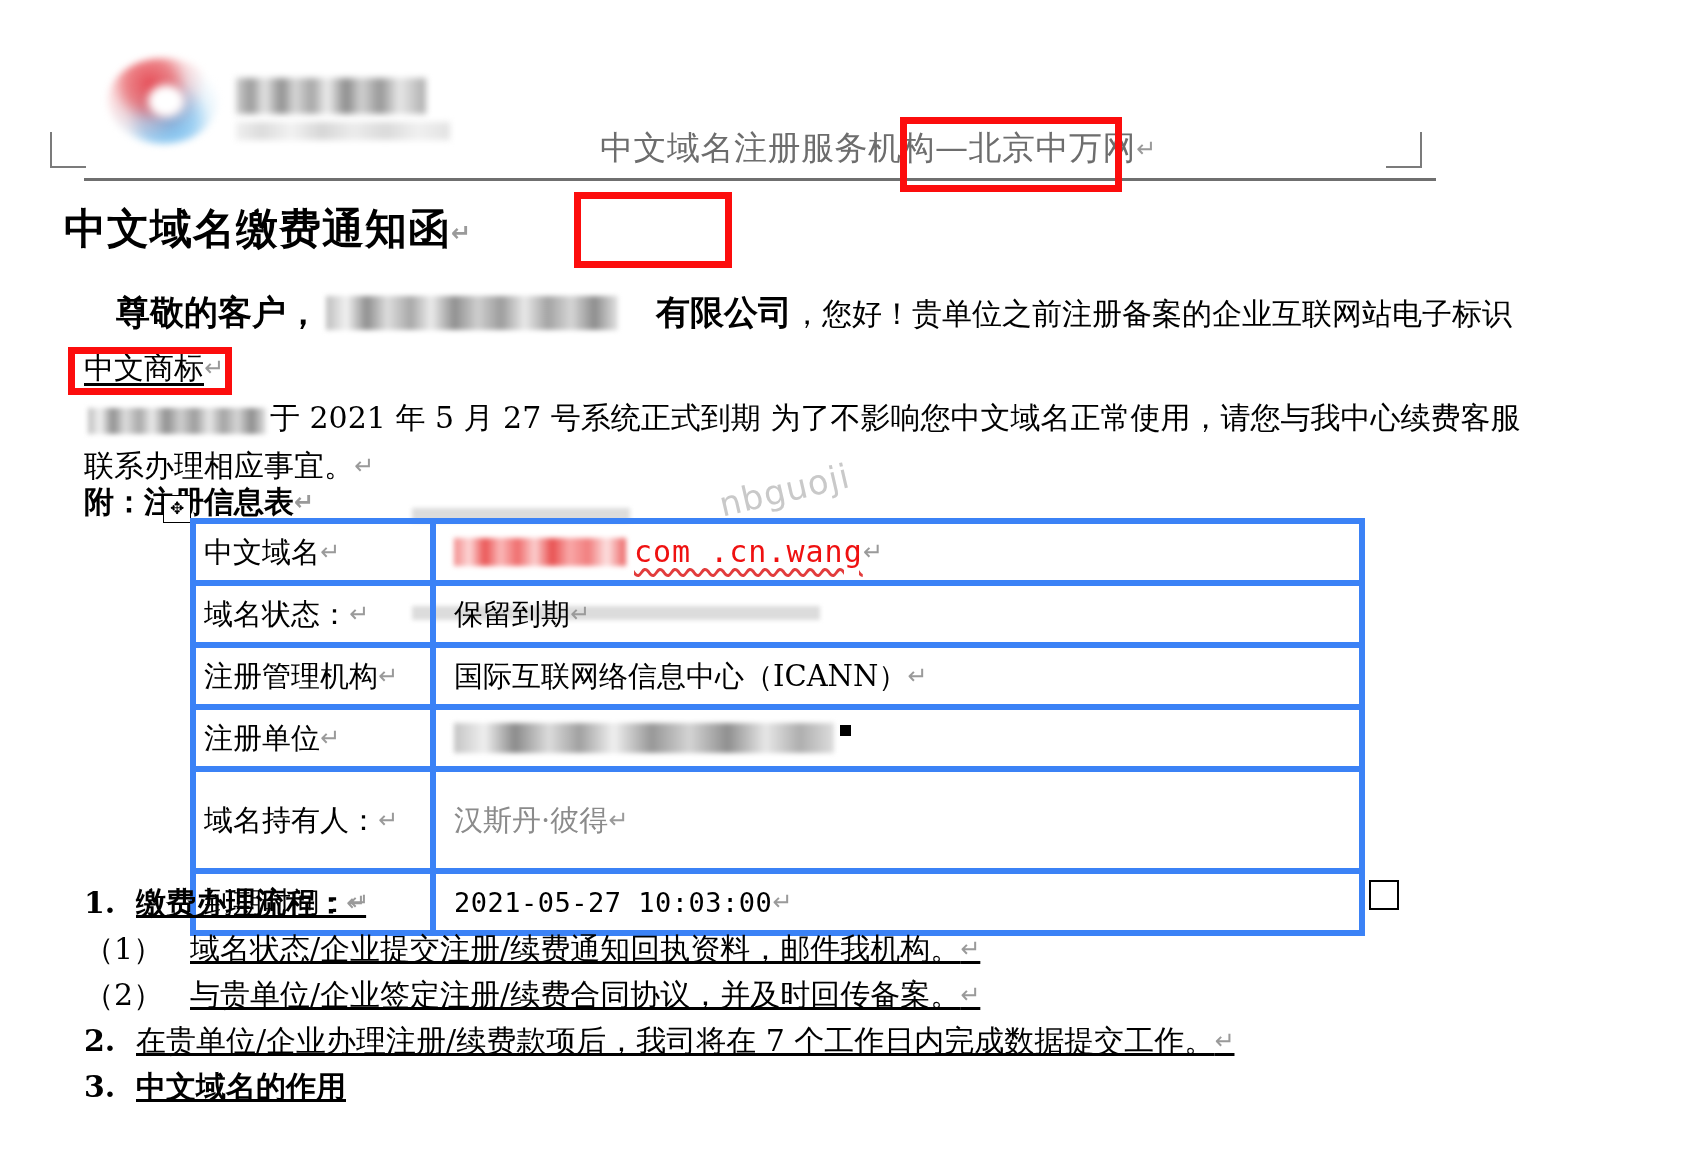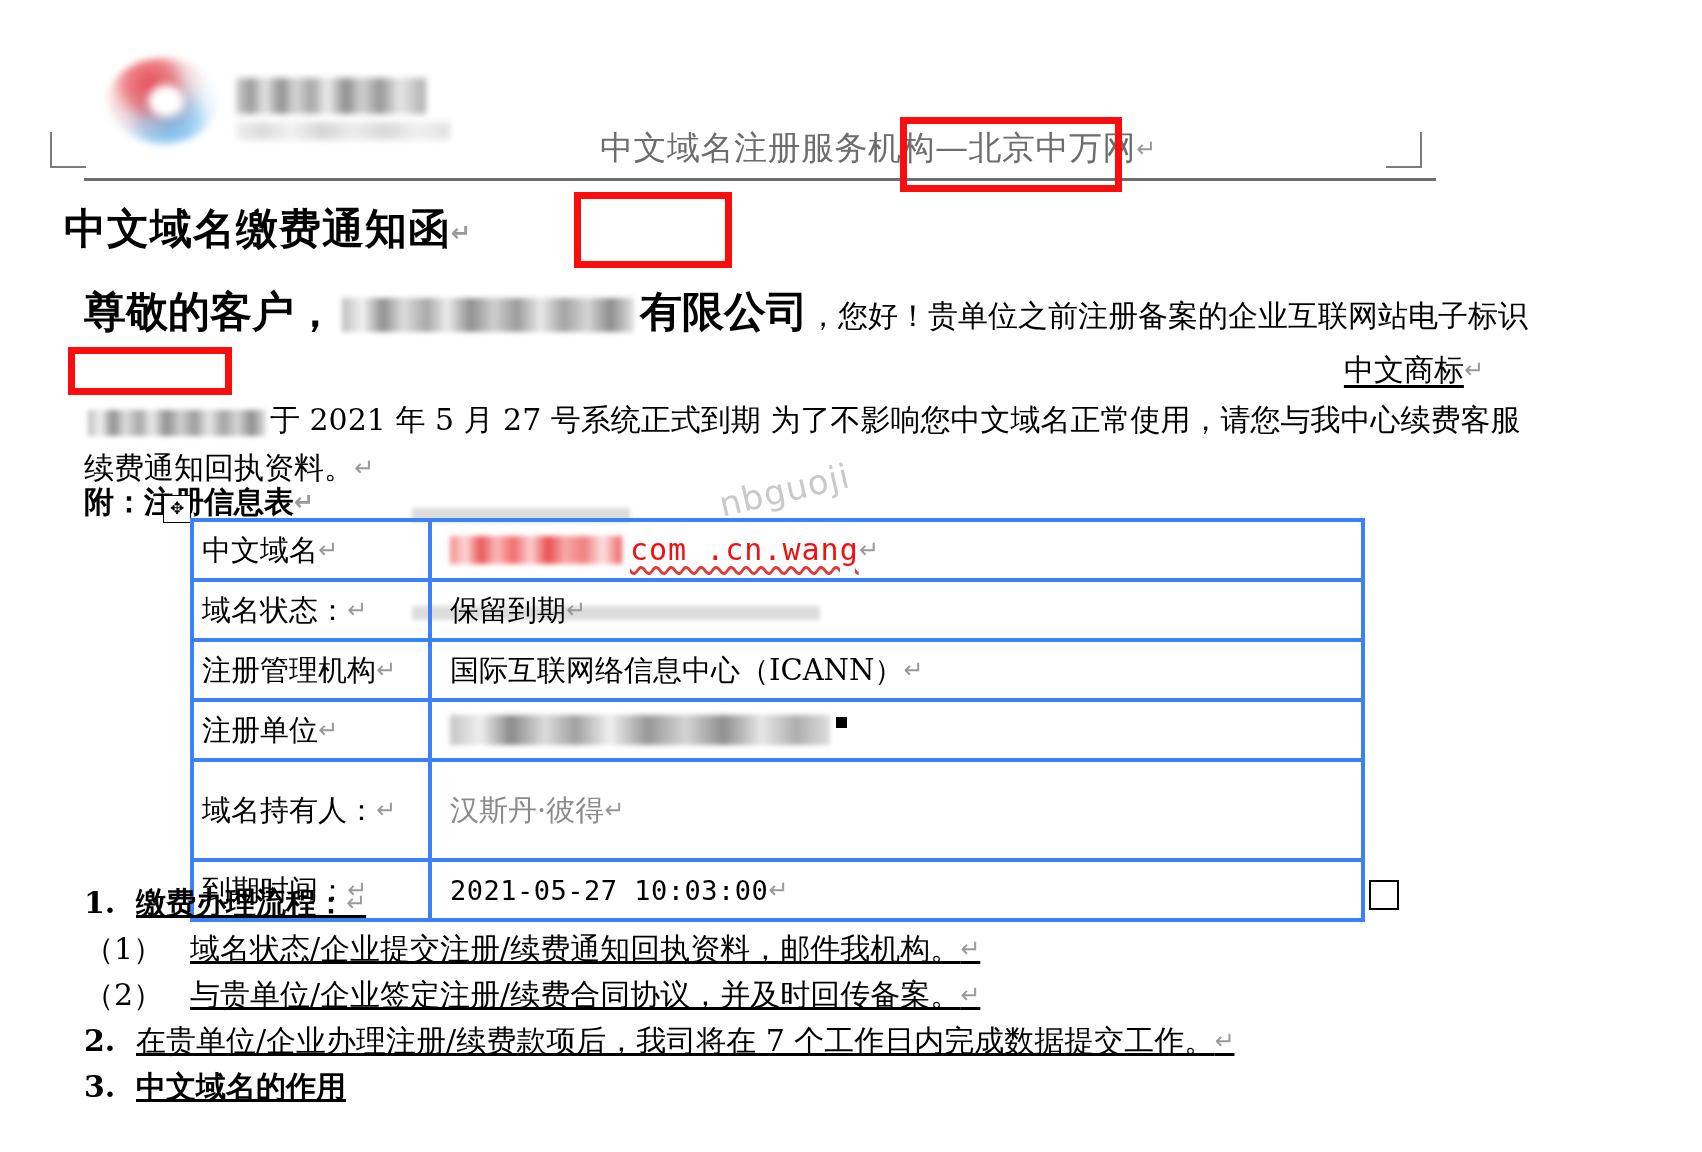--- a/index.html
+++ b/index.html
@@ -152,39 +152,40 @@
     width: 1400px;
   }
   .para-line {
     position: relative;
     font-size: 30px;
     line-height: 48px;
     white-space: nowrap;
   }
   .p-bold {
     font-weight: bold;
-    font-size: 42px;
+    font-size: 34px;
+    margin-left: 32px;
   }
   .redact {
     display: inline-block;
     vertical-align: -6px;
     background: linear-gradient(90deg,
       #bdbdbd 0%, #f2f2f2 7%, #8f8f8f 14%, #dedede 21%, #a8a8a8 29%,
       #ececec 36%, #909090 44%, #cfcfcf 52%, #9c9c9c 60%, #e9e9e9 68%,
       #a3a3a3 76%, #d6d6d6 84%, #8d8d8d 92%, #e4e4e4 100%);
     filter: blur(2.6px);
   }
   .redact-name { width: 292px; height: 34px; margin: 0 6px; }
   .redact-tm   { width: 178px; height: 26px; margin: 0 4px; }
 
   .tm-underline {
     text-decoration: underline;
     text-underline-offset: 5px;
   }
-  .line-mark { margin-top: 6px; text-align: right; }
+  .line-mark { margin-top: 6px; }
   .line-date { margin-top: 2px; }
 
   
   .attach {
     position: absolute;
     left: 84px;
     top: 482px;
     font-size: 30px;
     font-weight: bold;
     white-space: nowrap;
@@ -219,21 +220,21 @@
   
   .reg-table {
     position: absolute;
     left: 190px;
     top: 518px;
     width: 1175px;
     border-collapse: collapse;
     table-layout: fixed;
   }
   .reg-table td {
-    border: 4px solid #3b82f6;
+    border: 6px solid #3b82f6;
     padding: 6px 8px;
     font-size: 29px;
     line-height: 38px;
     vertical-align: middle;
     height: 44px;
     white-space: nowrap;
     overflow: hidden;
   }
   .reg-table td.k { width: 218px; }
   .reg-table td.v { padding-left: 18px; }
@@ -354,21 +355,21 @@
 
     <div class="para-line line-mark">
       <span class="tm-underline">中文商标</span><span class="pilcrow">↵</span>
     </div>
 
     <div class="para-line line-date">
       <span class="redact redact-tm"></span><span>于 2021 年 5 月 27 号系统正式到期</span>&nbsp;<span>为了不影响您中文域名正常使用，请您与我中心续费客服</span>
     </div>
 
     <div class="para-line">
-      <span>续费通知回执资料。</span><span class="pilcrow">↵</span>
+      <span>联系办理相应事宜。</span><span class="pilcrow">↵</span>
     </div>
   </div>
 
   <div class="attach">
     <span>附：注册信息表</span><span class="pilcrow">↵</span>
   </div>
   <div class="table-handle">✥</div>
 
   <div class="watermark">nbguoji</div>
 

